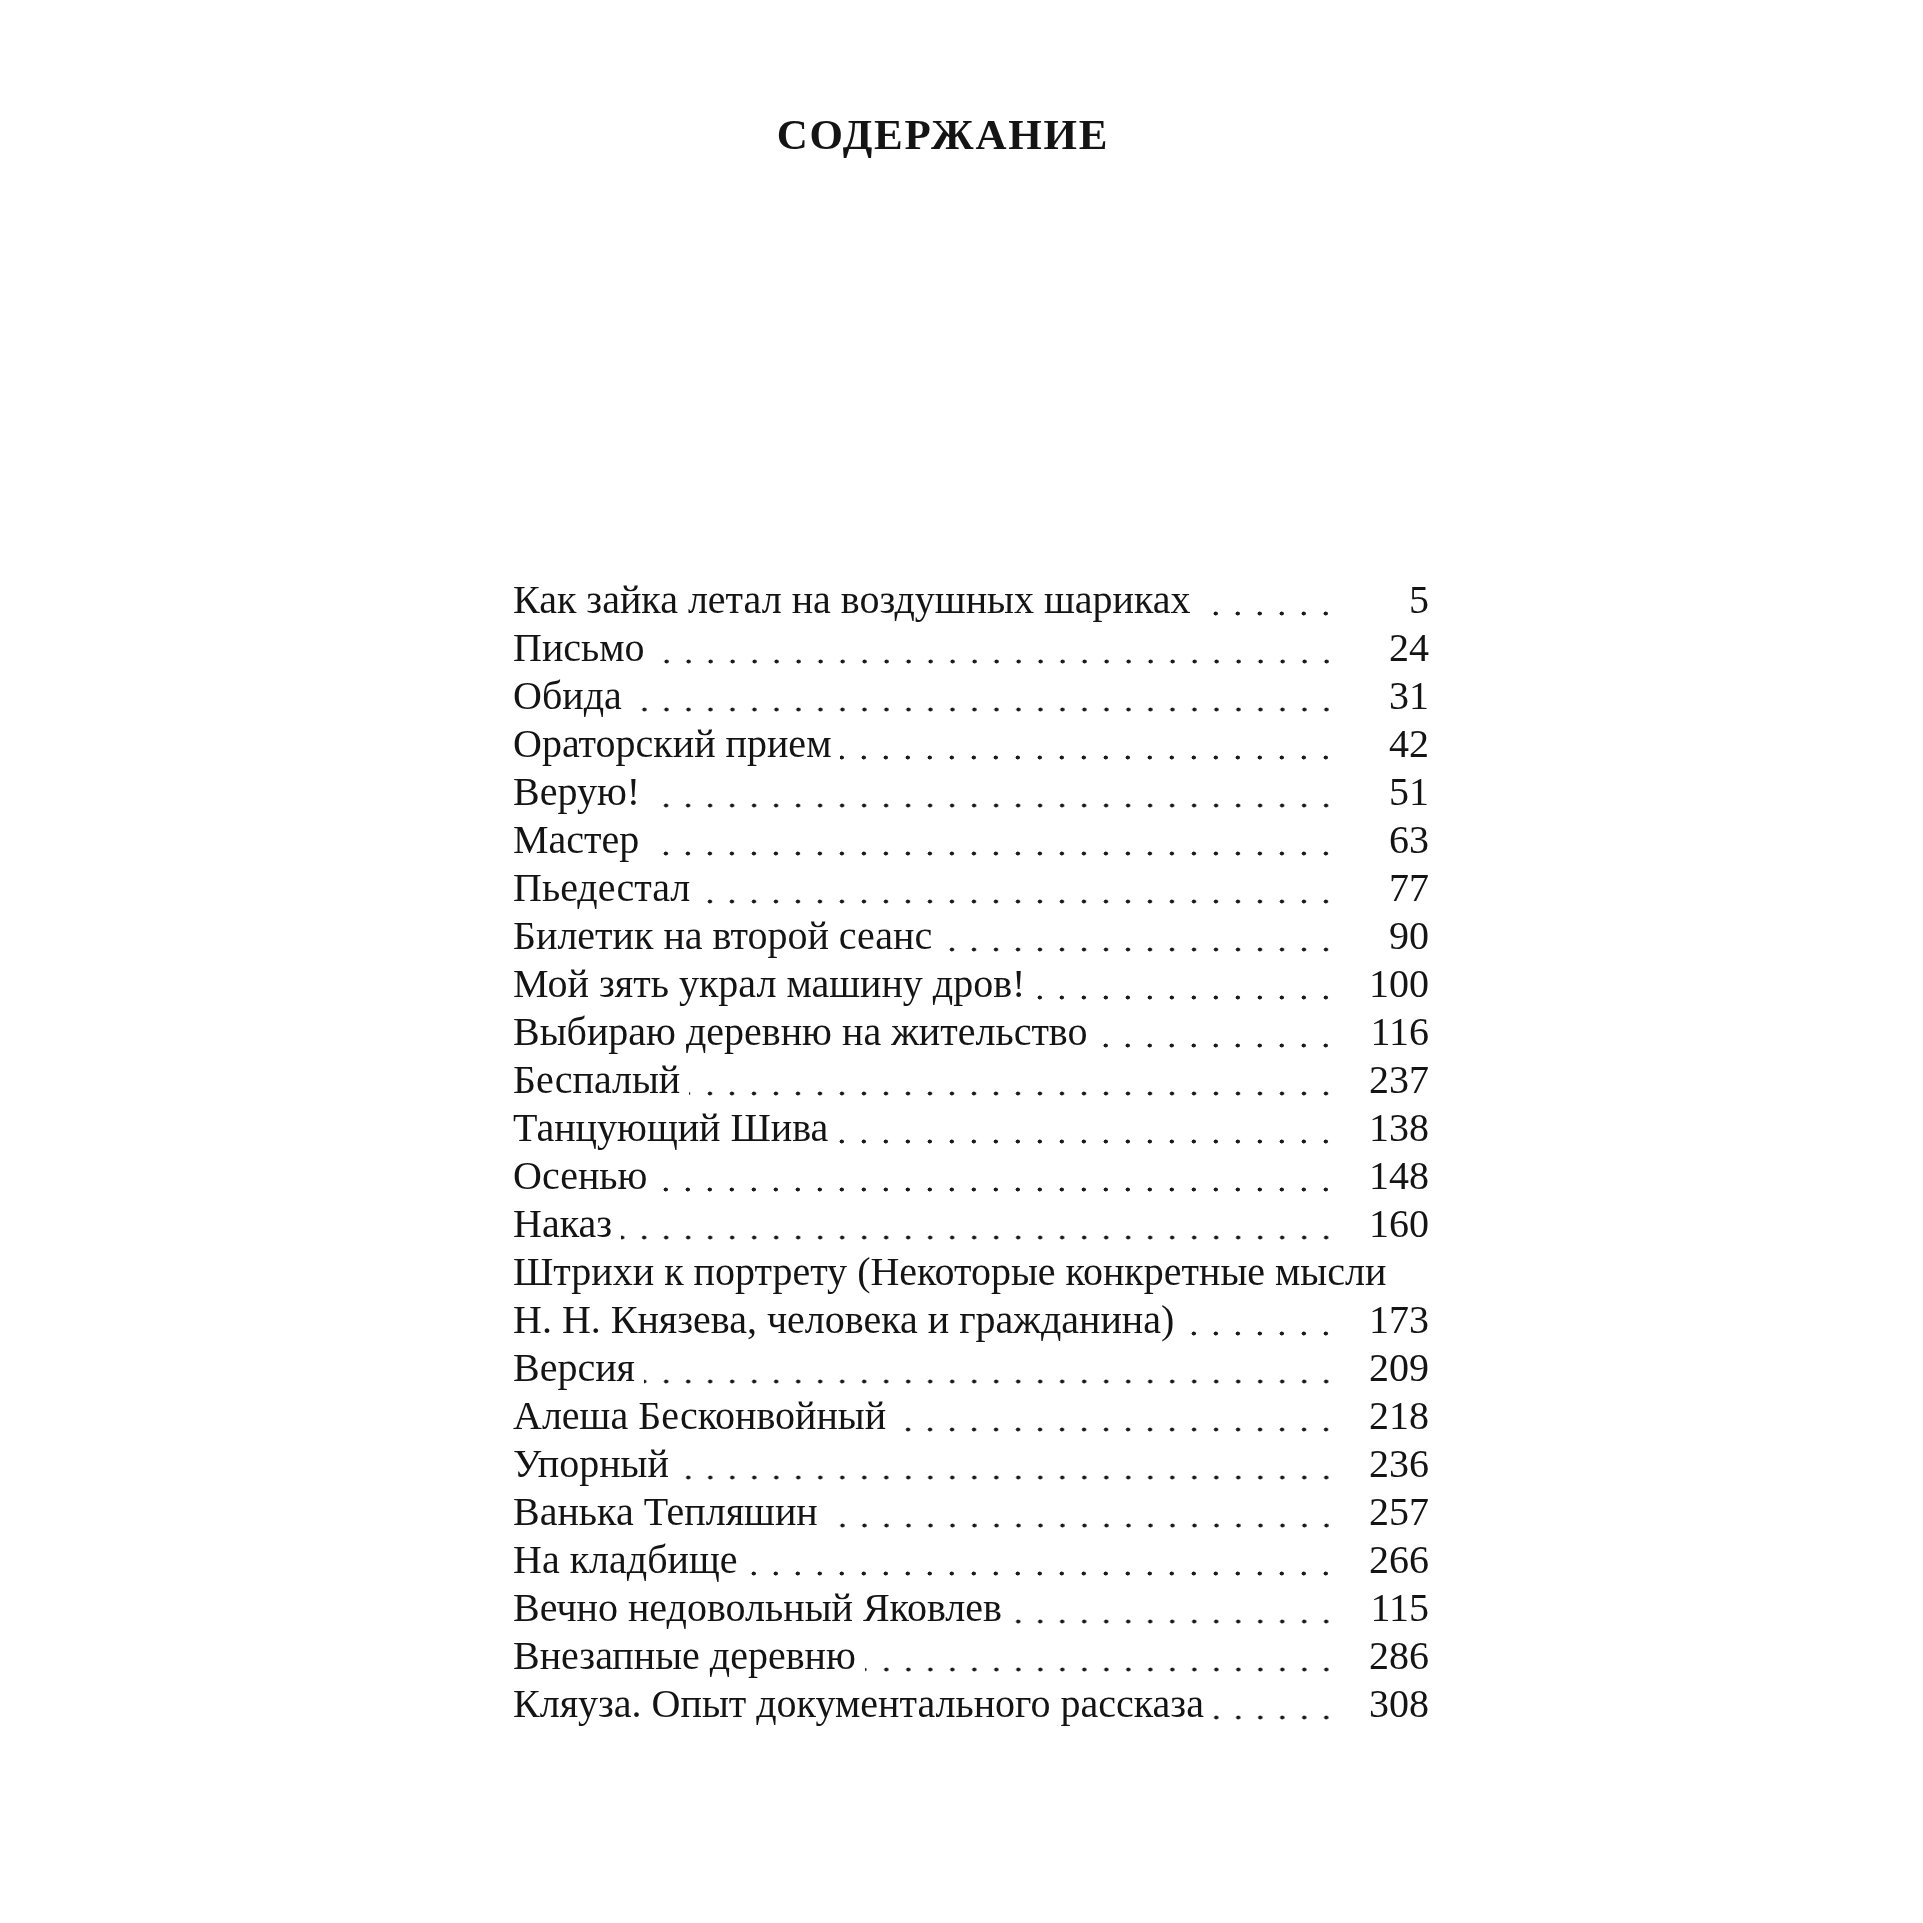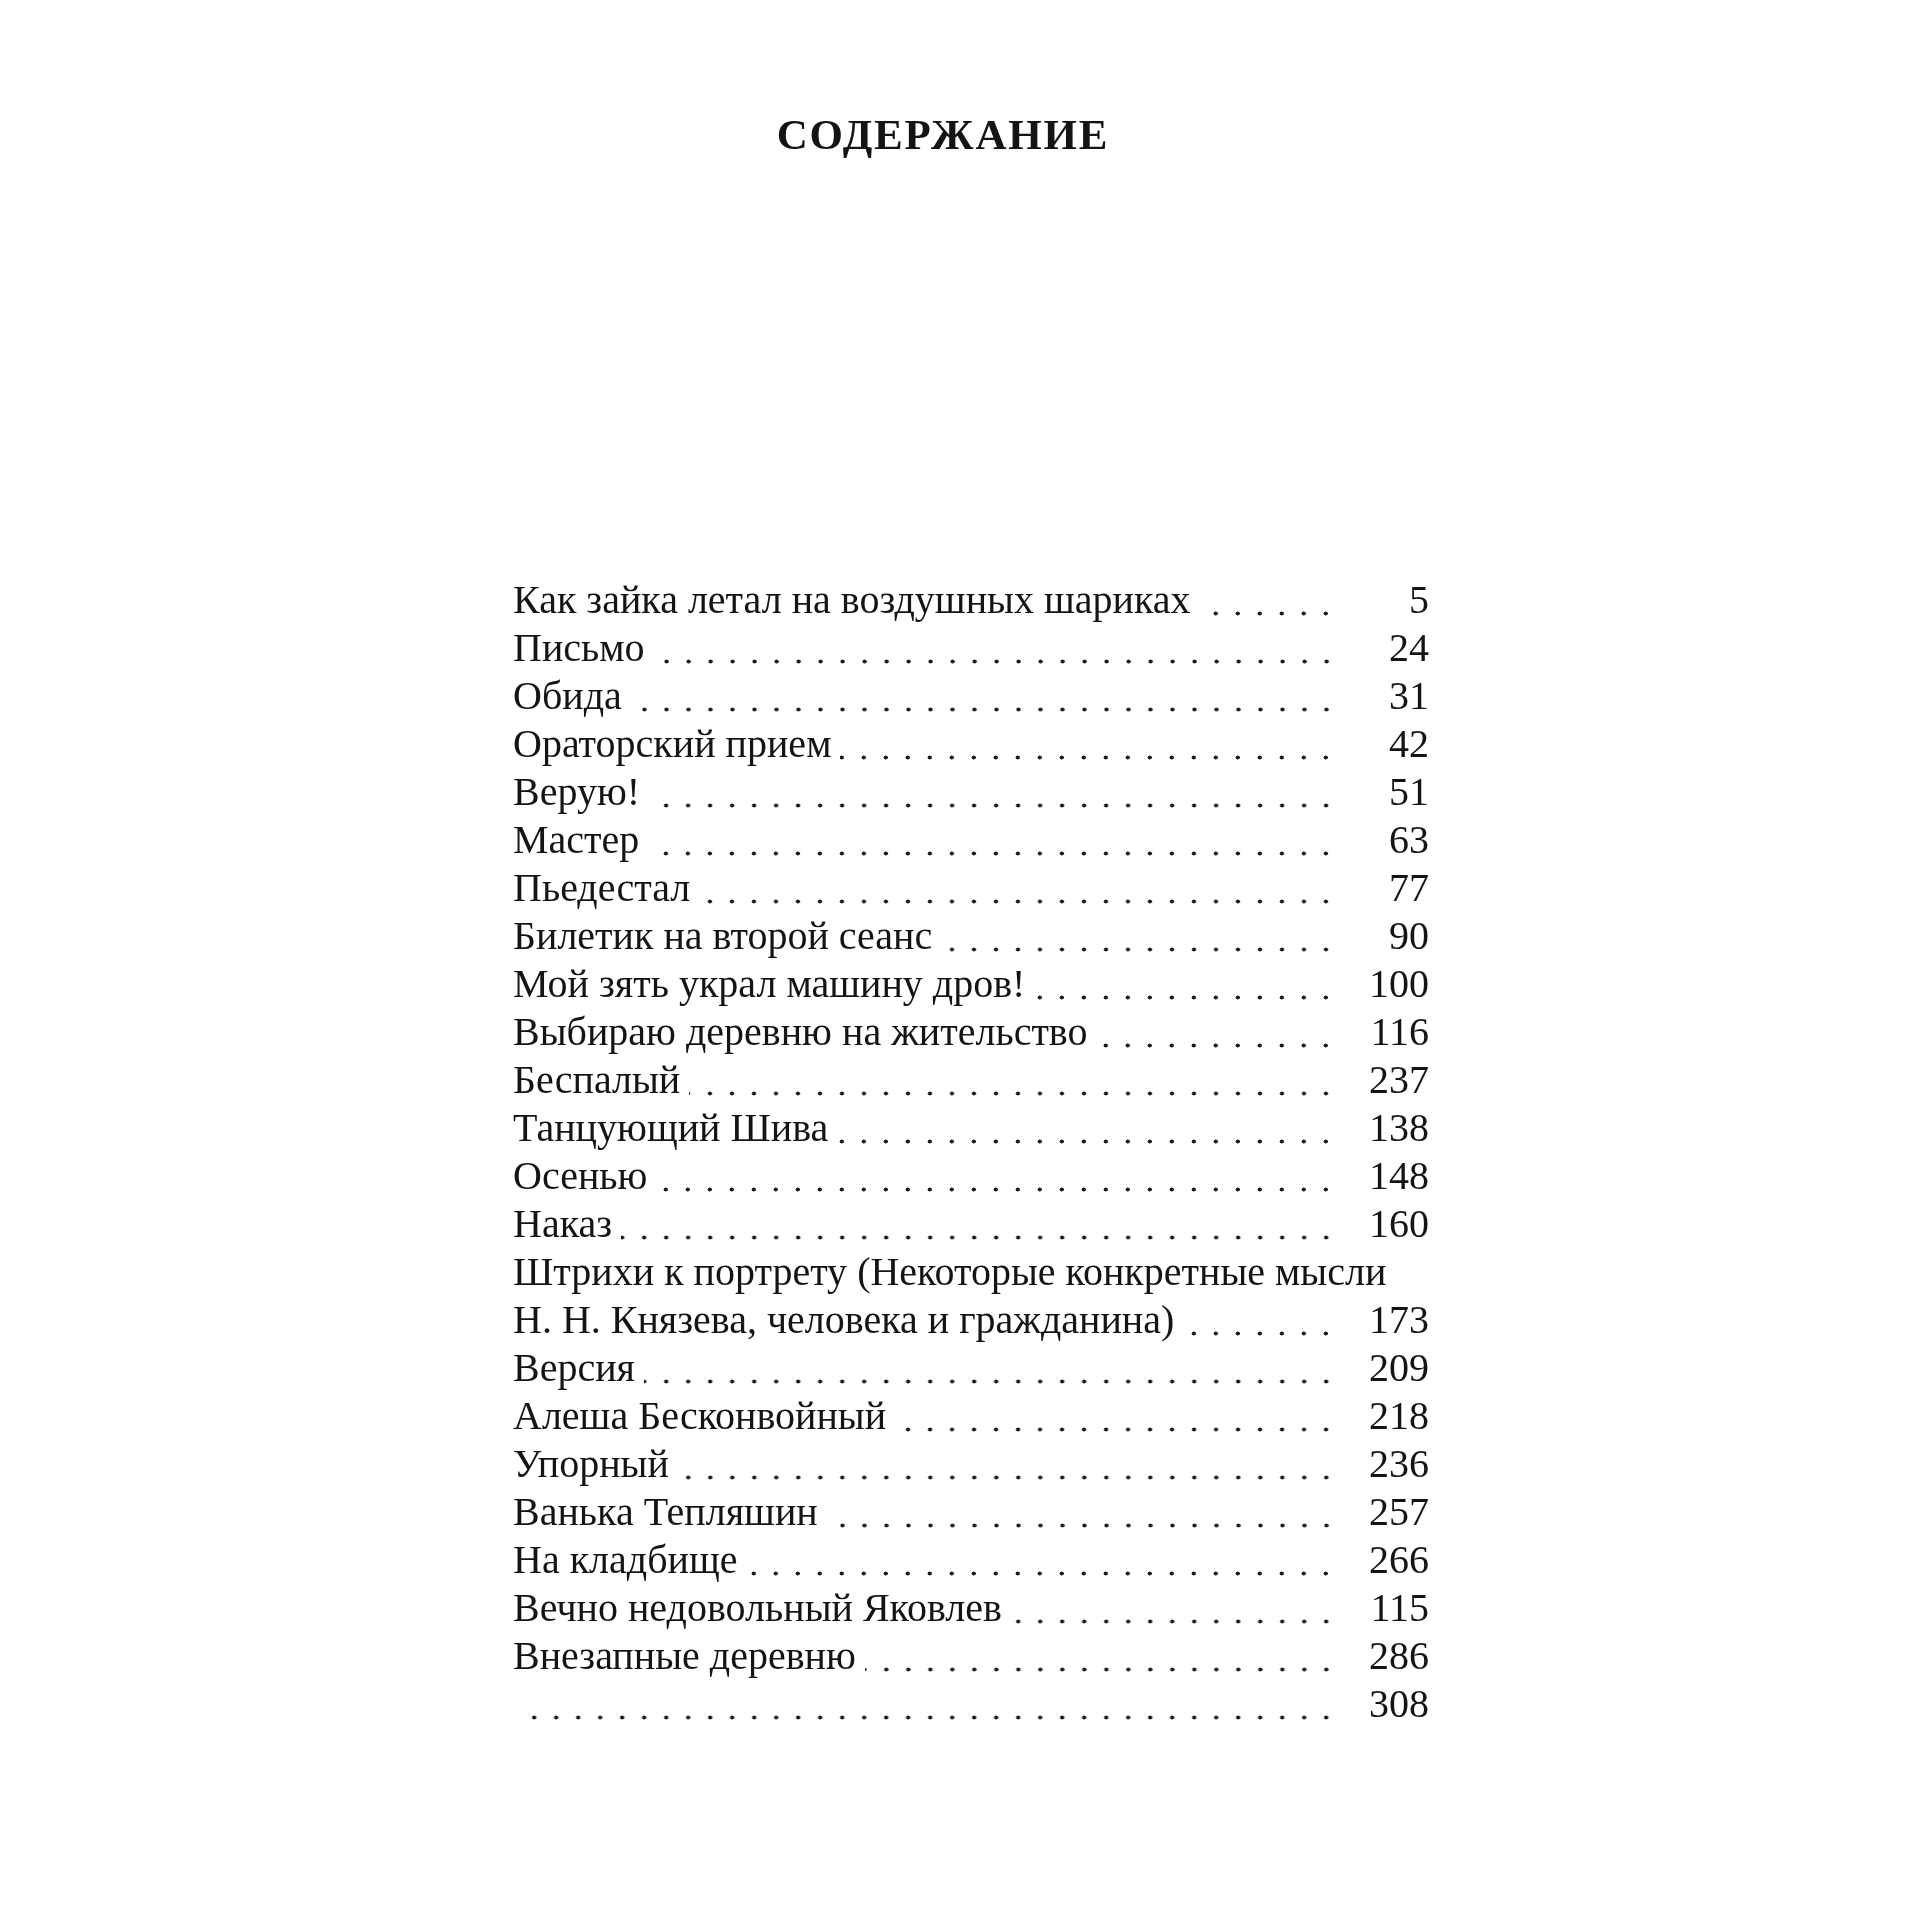--- a/index.html
+++ b/index.html
@@ -177,18 +177,19 @@
         <span class="titles"><span>Вечно недовольный Яковлев</span></span>
         <span class="leader"></span>
         <span class="pagenum">115</span>
       </div>
       <div class="row">
         <span class="titles"><span>Внезапные деревню</span></span>
         <span class="leader"></span>
         <span class="pagenum">286</span>
       </div>
       <div class="row">
+        <span class="titles"><span>Кляуза. </span><span class="it">Опыт документального рассказа</span></span>
         <span class="leader"></span>
         <span class="pagenum">308</span>
       </div>
     </div>
 </div>
 
 
 </body></html>

